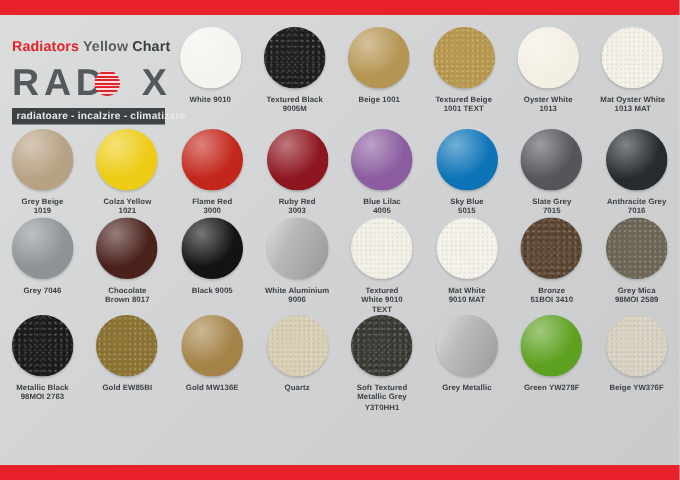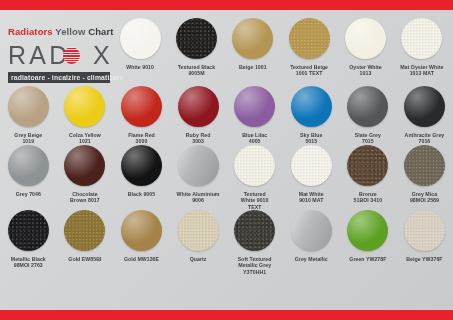--- a/index.html
+++ b/index.html
@@ -49,21 +49,21 @@
 
   .radox {
     position: relative;
     margin-top: 5px;
     height: 27px;
     width: 108px;
   }
   .radox-word {
     font-family: "Liberation Sans", sans-serif;
     font-size: 25px;
-    font-weight: 400;
+    font-weight: 700;
     letter-spacing: 3.2px;
     color: #55585c;
     line-height: 27px;
     position: absolute;
     left: 0;
     top: 0;
   }
   .radox-o {
     position: absolute;
     left: 55px;

